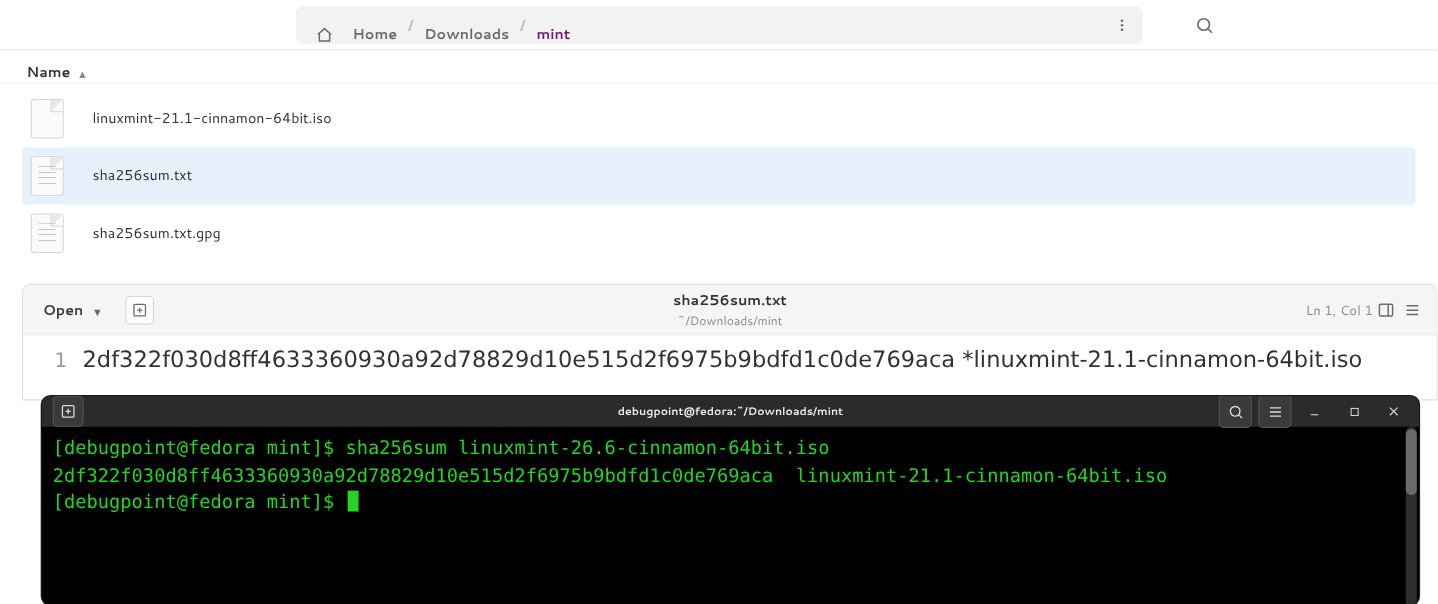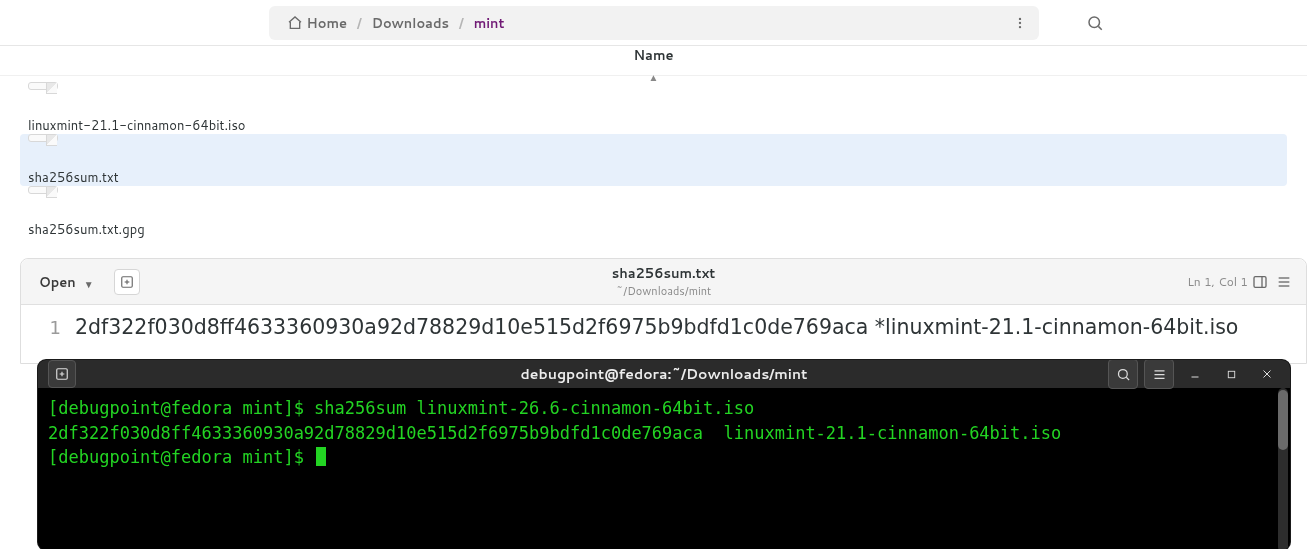--- a/index.html
+++ b/index.html
@@ -30,53 +30,52 @@
     background: #f2f2f2;
     border-radius: 6px;
     height: 34px;
     padding: 0 6px 0 12px;
     min-width: 770px;
     color: #6a6a6a;
     font-weight: 600;
   }
   .breadcrumb-pill .crumb {
     display: flex;
-    align-items: center;
-    gap: 4px;
+    align-items: flex-end;
+    gap: 18px;
     padding: 0 6px;
     height: 100%;
   }
   .breadcrumb-pill .sep { color: #b5b5b5; padding: 0 4px; }
   .breadcrumb-pill .crumb.current { color: #701a75; }
   .breadcrumb-pill .spacer { flex: 1; }
   .breadcrumb-pill .vdots {
     width: 26px; height: 26px; display:flex;align-items:center;justify-content:center;
     border-radius:4px; color:#6a6a6a;
   }
   .fm-search-wrap { position:absolute; right:195px; }
 
   
   .fm-colhead {
     height: 30px;
     display: flex;
-    align-items: center;
+    align-items: flex-end;
     padding: 0 24px;
     font-weight: 600;
     color: #2e3436;
     border-bottom: 1px solid #f0f0f0;
     gap: 6px;
-    flex-direction: column;
   }
   .sort-arrow { color:#888; font-size:10px; }
 
   
   .fm-list { padding: 6px 20px 10px; }
   .fm-row {
-    display:flex; gap:26px;
-    height:52px; padding:0 8px; border-radius:4px;flex-direction:column;
+    display:flex; align-items:center; gap:26px;
+    height:52px; padding:0 8px; border-radius:4px;
   }
   .fm-row.selected { background:#e7f0fb; }
   .file-icon {
     width:30px; height:36px;
     border:1px solid #d8d8d8; border-radius:3px;
     background:#fafafa;
     position:relative;
   }
   .file-icon.text::after{
     content:""; position:absolute; left:6px; right:6px; top:8px; bottom:8px;
@@ -130,21 +129,21 @@
     display:flex; flex-direction:column;
   }
   .term-titlebar{
     height:40px; background:#2b2b2b; display:flex; align-items:center;
     padding:0 10px; position:relative; color:#ededed; font-weight:700;
   }
   .term-newtab{
     width:28px;height:28px;border:1px solid #555;border-radius:4px;
     display:flex;align-items:center;justify-content:center;color:#ddd;background:#3a3a3a;
   }
-  .term-title{position:absolute;left:0;right:0;text-align:center;font-size:14px;pointer-events:none;}
+  .term-title{position:absolute;left:0;right:0;text-align:center;font-size:10px;pointer-events:none;}
   .term-right{position:absolute;right:8px;display:flex;align-items:center;gap:6px;}
   .term-btn{
     width:30px;height:30px;display:flex;align-items:center;justify-content:center;
     color:#ddd;border-radius:4px;
   }
   .term-btn.boxed{background:#3a3a3a;border:1px solid #555;}
   .term-body{
     flex:1; padding:8px 10px; font-family:"DejaVu Sans Mono","Liberation Mono",monospace;
     font-size:17px; line-height:1.45; color:#23d423; position:relative;
     white-space:pre;

